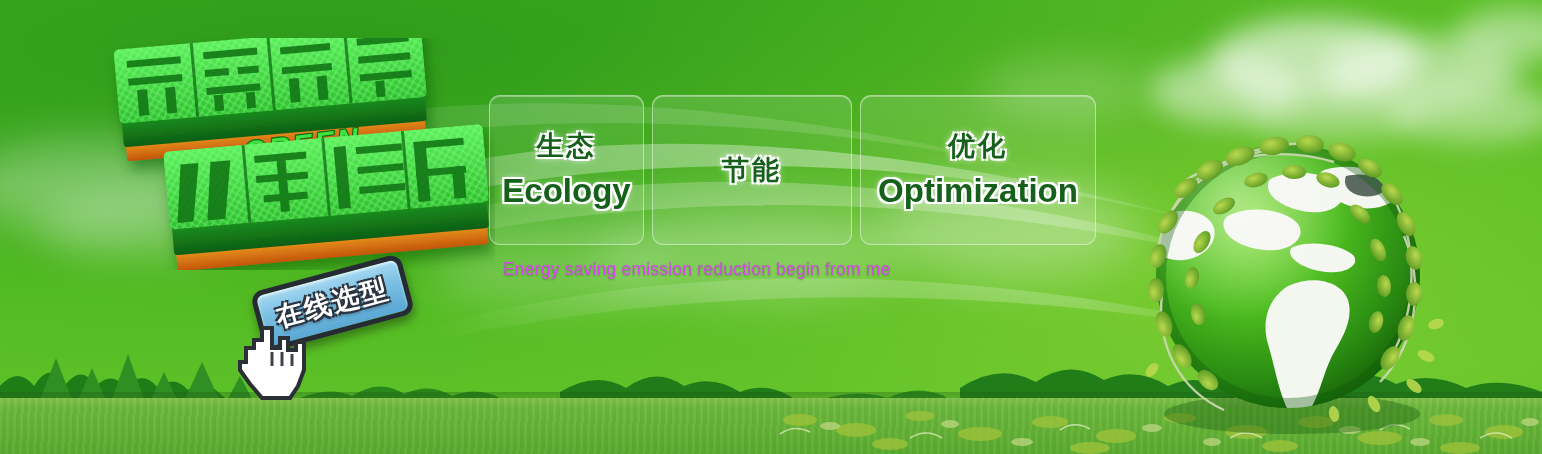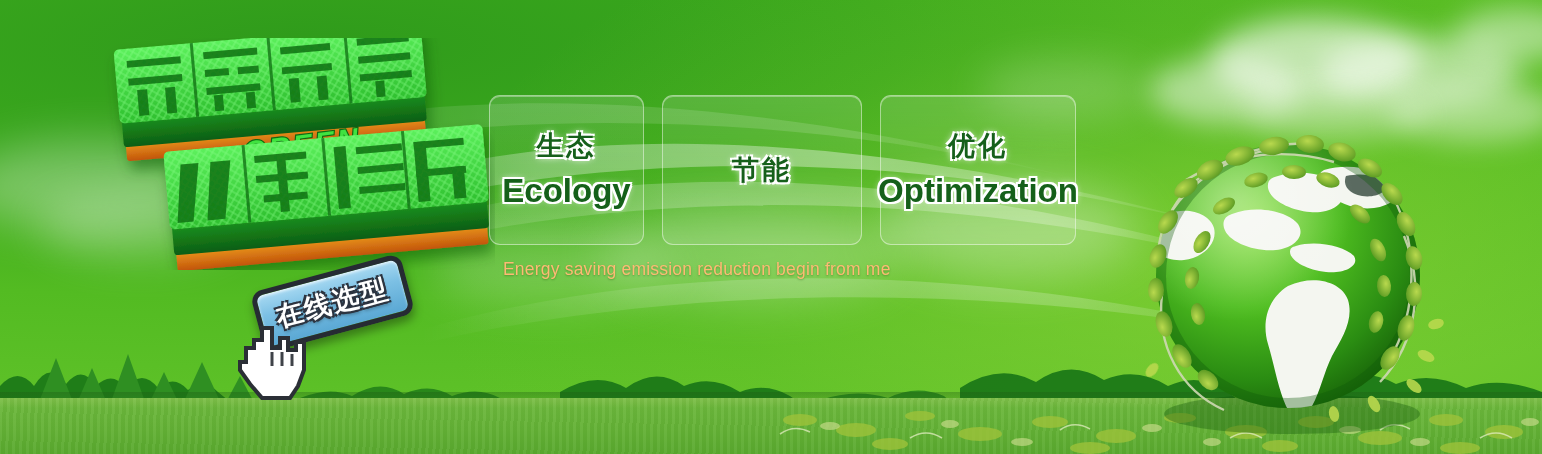--- a/index.html
+++ b/index.html
@@ -57,39 +57,39 @@
   .cta-label{position:absolute;inset:0;display:flex;align-items:center;justify-content:center;
     font-size:27px;font-weight:bold;color:#ffffff;letter-spacing:2px;white-space:nowrap;
     text-shadow:-2px -2px 0 #2c3440, 2px -2px 0 #2c3440, -2px 2px 0 #2c3440, 2px 2px 0 #2c3440,
                 0 3px 4px rgba(0,0,0,.45);}
   .cursor-hand{position:absolute;left:236px;top:318px;width:80px;height:86px;pointer-events:none}
 
   
   .globe-wrap{position:absolute;left:1128px;top:118px;width:320px;height:320px;pointer-events:none}
 
   
-  .cards{position:absolute;left:489px;top:95px;display:flex;gap:18px;align-items:center}
+  .cards{position:absolute;left:489px;top:95px;display:flex;gap:8px;align-items:center}
   .card{position:relative;height:150px;border-radius:11px;
     border:1px solid rgba(255,255,255,.45);
     background:linear-gradient(180deg,rgba(255,255,255,.13) 0%,rgba(255,255,255,.05) 50%,rgba(255,255,255,.12) 100%);
     display:flex;flex-direction:column;align-items:center;justify-content:center;gap:14px;
     box-shadow:inset 0 1px 0 rgba(255,255,255,.35);}
   .card-1{width:155px}
   .card-2{width:200px}
-  .card-3{width:196px}
+  .card-3{width:236px}
   .card-cn{font-size:27px;font-weight:bold;color:#16601b;letter-spacing:3px;line-height:1;
     text-shadow:-2px -2px 0 #fff,2px -2px 0 #fff,-2px 2px 0 #fff,2px 2px 0 #fff,
                 0 0 6px rgba(255,255,255,.95),0 0 10px rgba(255,255,255,.6);}
   .card-en{font-size:33px;font-weight:bold;color:#15601a;line-height:1;white-space:nowrap;
     text-shadow:-2px -2px 0 #fff,2px -2px 0 #fff,-2px 2px 0 #fff,2px 2px 0 #fff,
                 -2px 0 0 #fff,2px 0 0 #fff,0 -2px 0 #fff,0 2px 0 #fff,
                 0 0 7px rgba(255,255,255,.9);}
 
   
-  .tagline{position:absolute;left:503px;top:259px;font-size:17.5px;color:#fdba74;
+  .tagline{position:absolute;left:503px;top:259px;font-size:17.5px;color:#d946ef;
     letter-spacing:.2px;white-space:nowrap;text-shadow:0 1px 2px rgba(20,70,10,.35);}
 </style>
 </head>
 <body>
 
 <div class="banner">
 
   <div class="sky"></div>
   <div class="sky-warm"></div>
 

